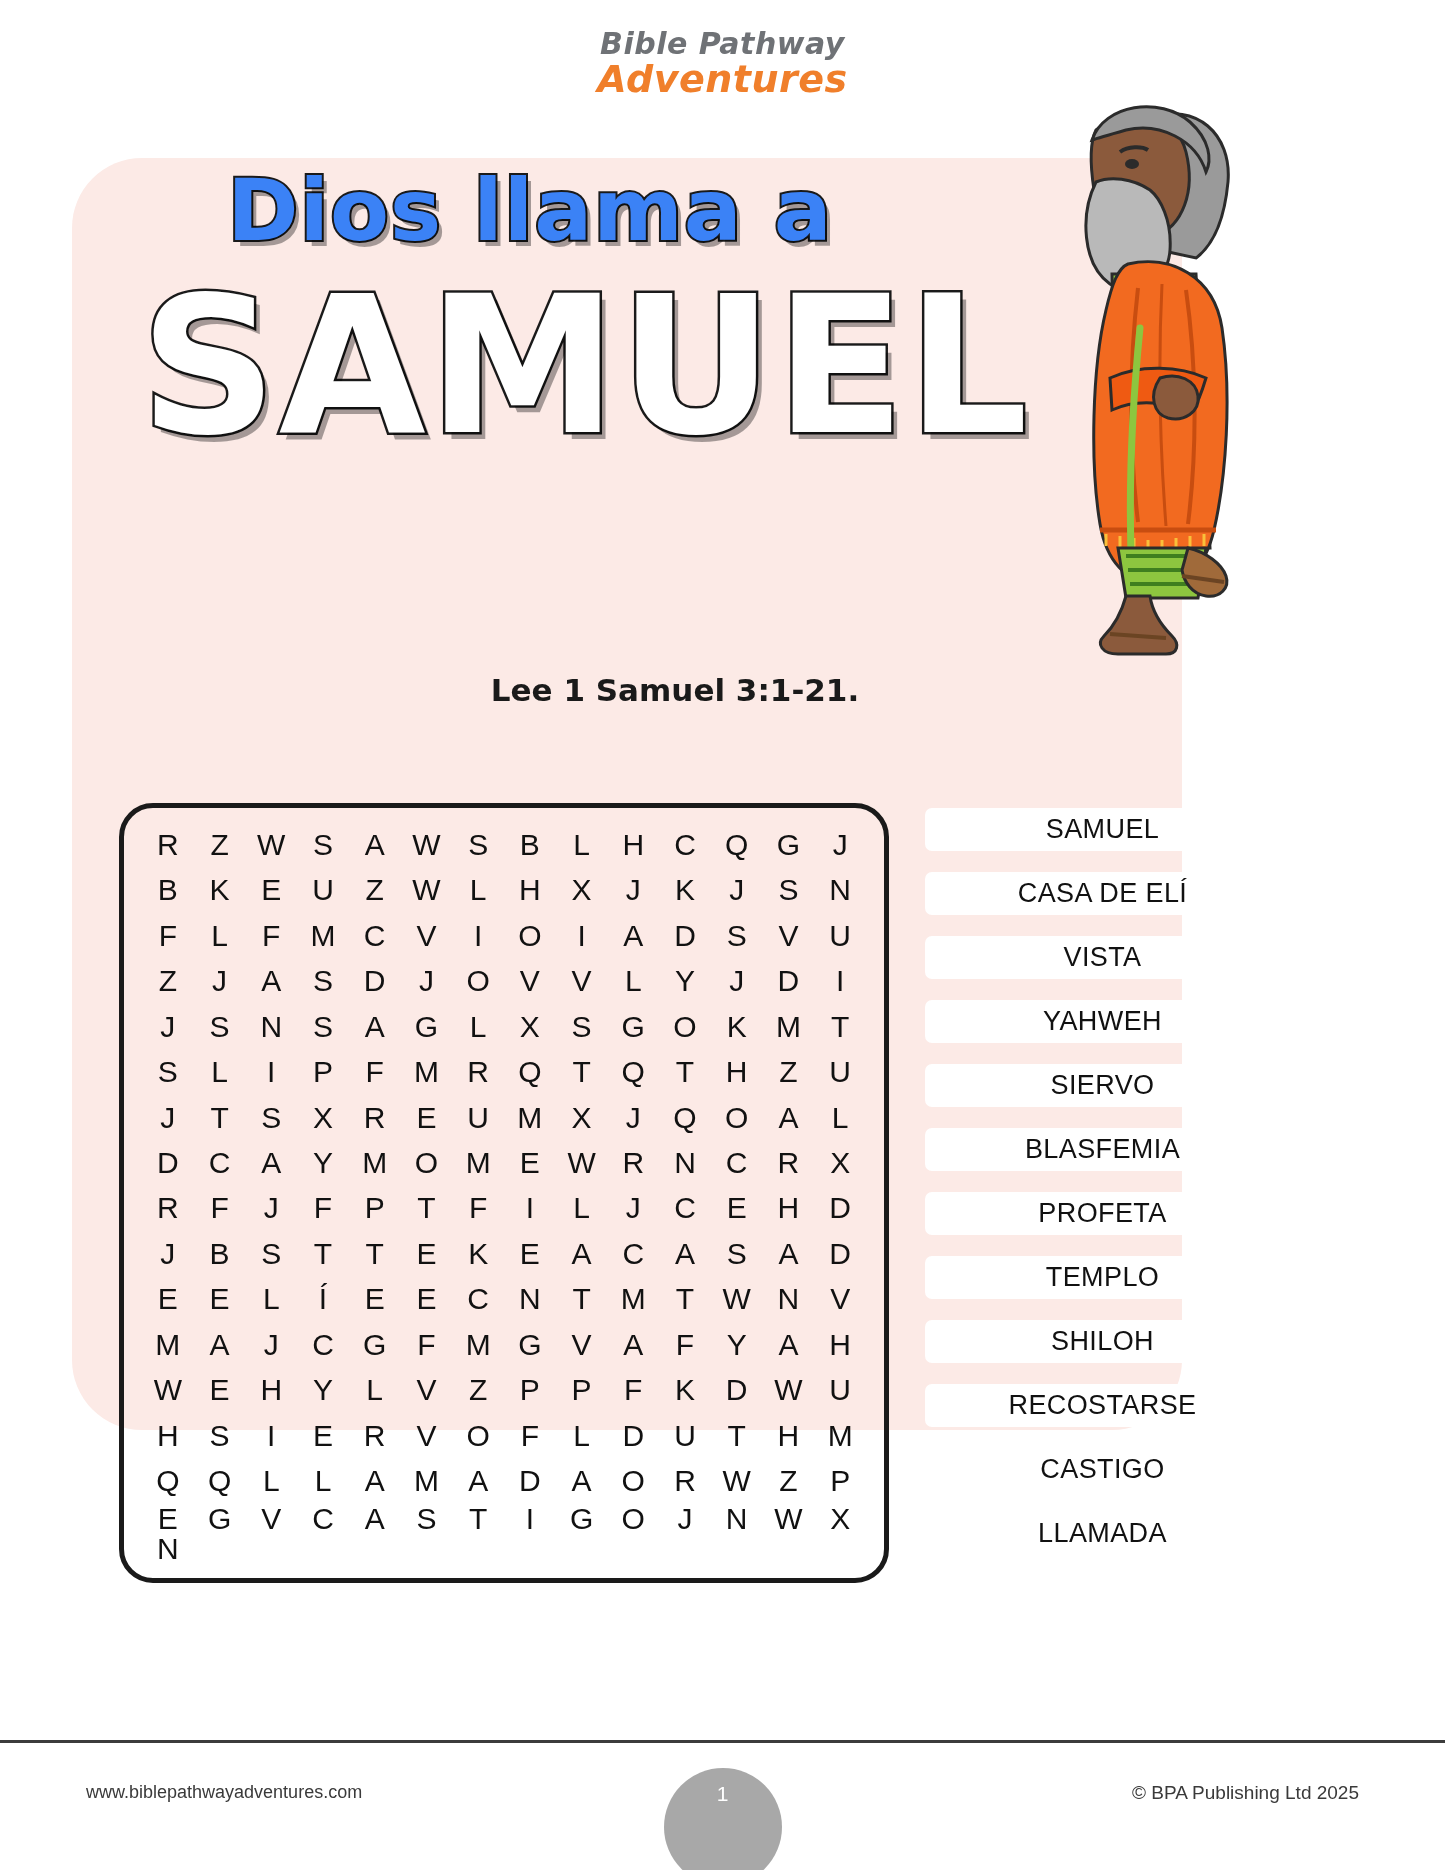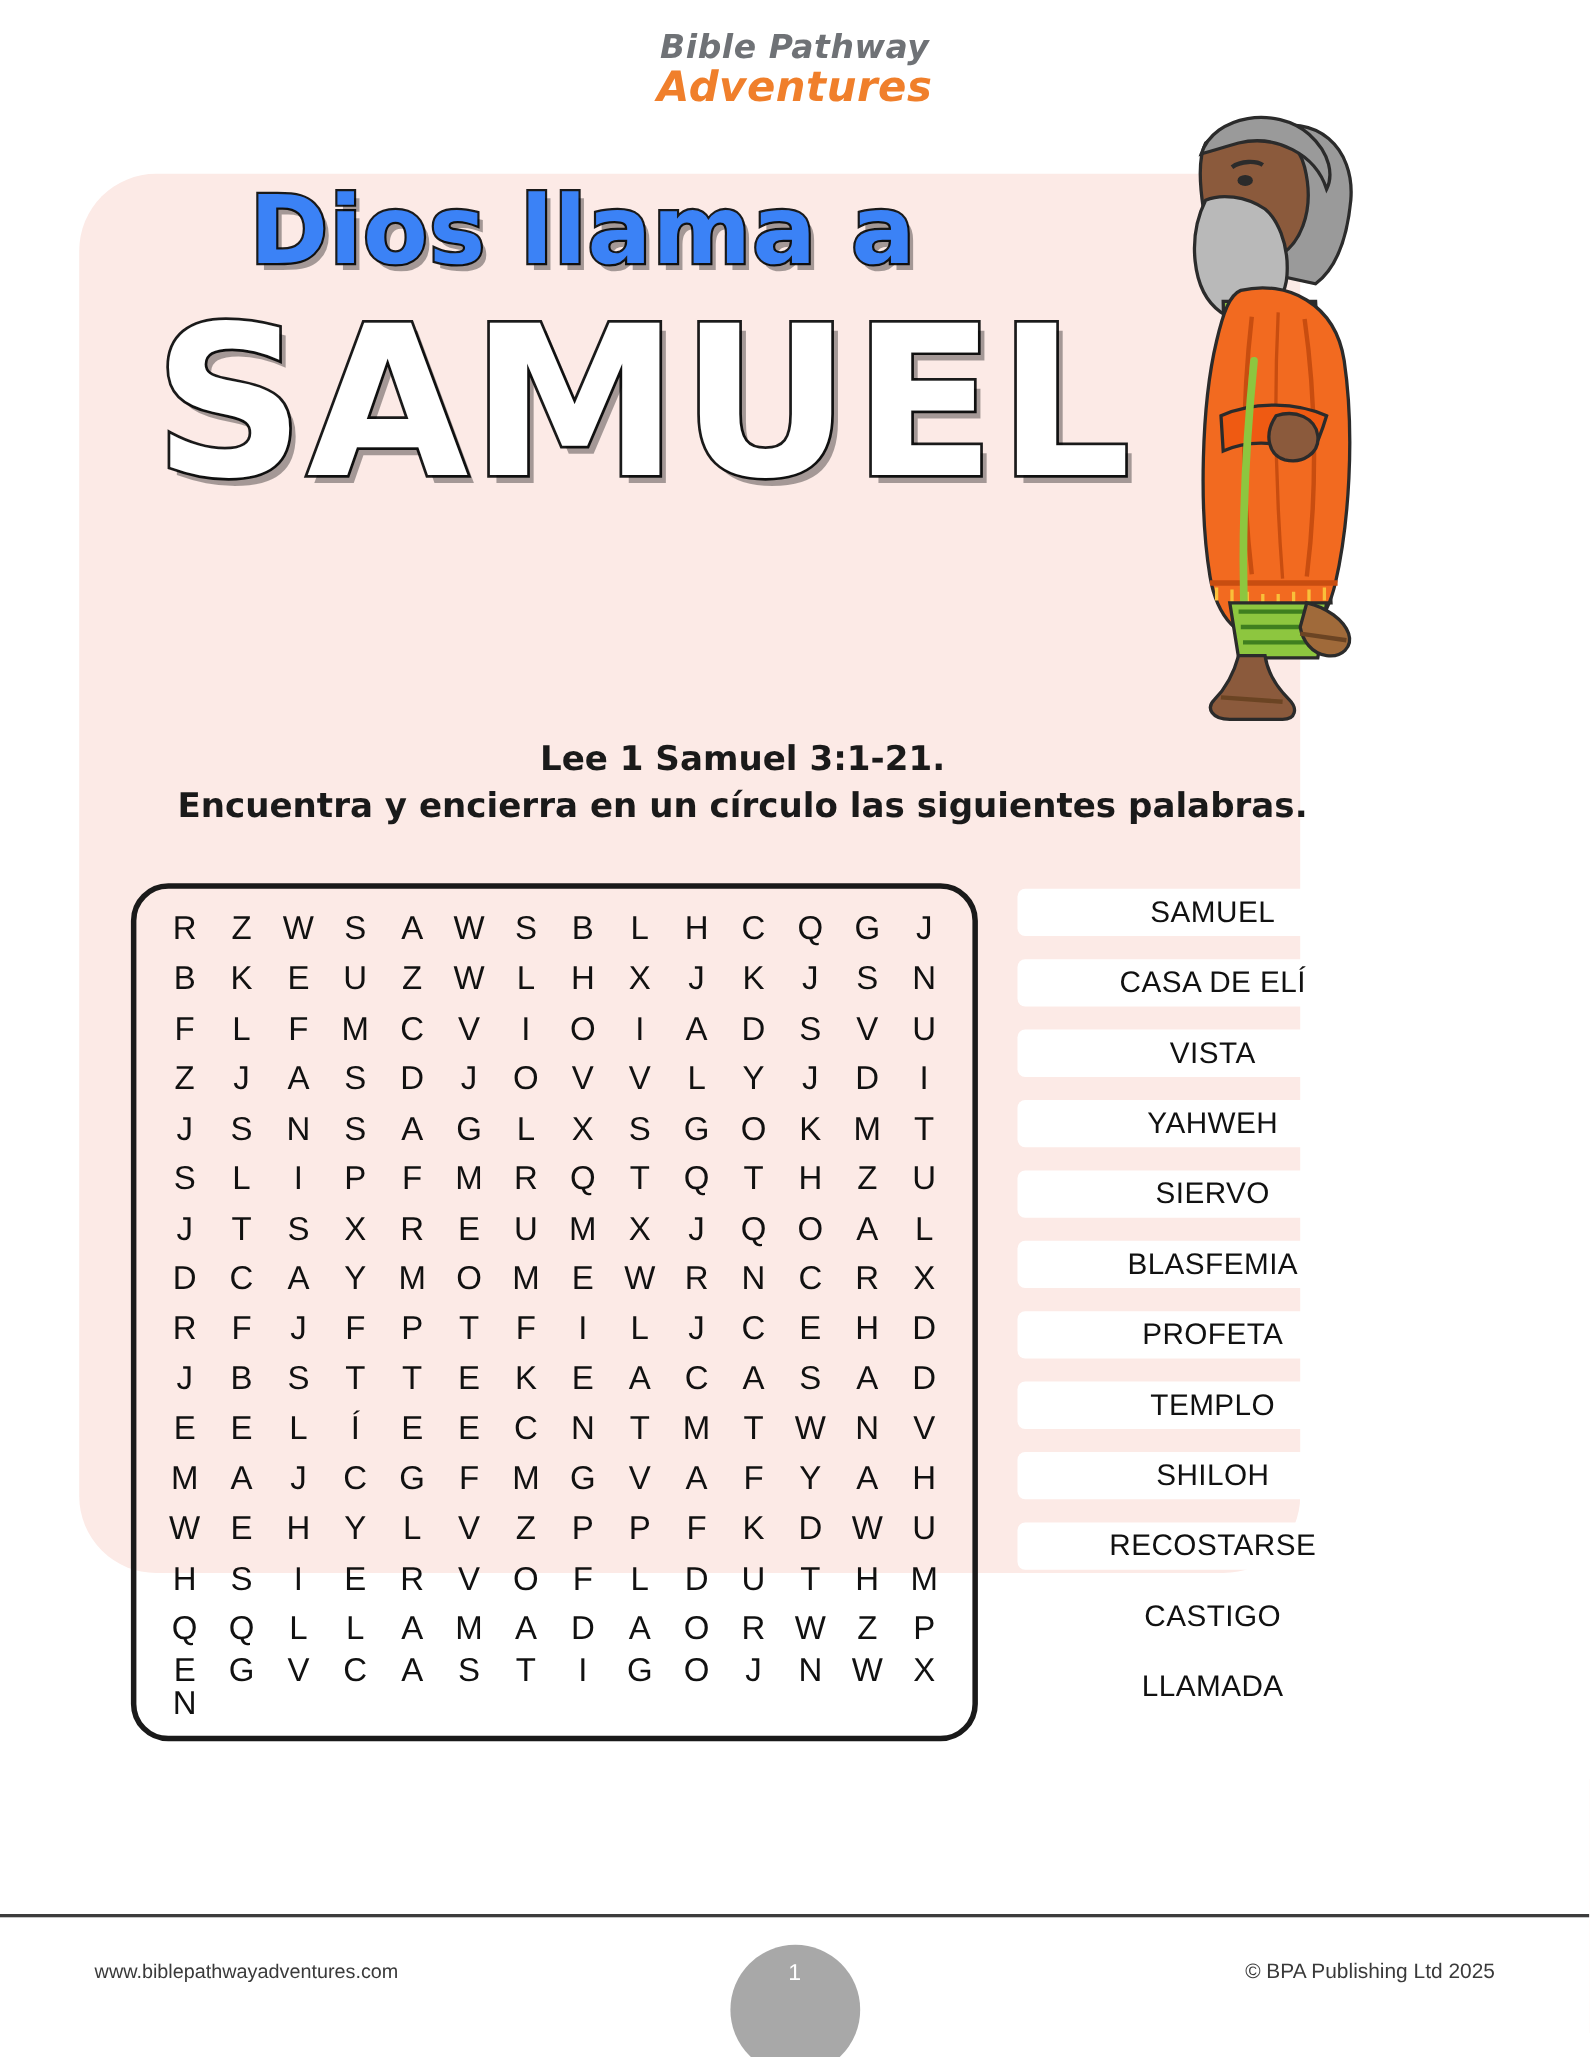--- a/index.html
+++ b/index.html
@@ -257,21 +257,20 @@
 
       <path d="M126 518 C120 540 110 552 104 558 C96 566 102 576 118 576 L166 576 C178 576 180 566 172 558 C160 546 152 532 150 518 Z" fill="#8b5a3c" stroke="#2b2b2b" stroke-width="3"></path>
       <path d="M188 470 C206 474 222 486 226 498 C230 510 220 520 206 518 C192 516 184 504 182 492 Z" fill="#a06a3a" stroke="#2b2b2b" stroke-width="3"></path>
       <path d="M182 498 L224 504" stroke="#6b4423" stroke-width="4"></path>
       <path d="M110 556 L166 560" stroke="#6b4423" stroke-width="4"></path>
     </svg>
   </div>
 
   <div class="instructions">
     <div class="instr-line1">Lee 1 Samuel 3:1-21.</div>
-    <div class="instr-line2">Encuentra y encierra en un círculo las siguientes palabras.</div>
   </div>
 
   <div class="grid-box">
     <div class="grid" id="grid">
         <div class="cell">R</div>
         <div class="cell">Z</div>
         <div class="cell">W</div>
         <div class="cell">S</div>
         <div class="cell">A</div>
         <div class="cell">W</div>

